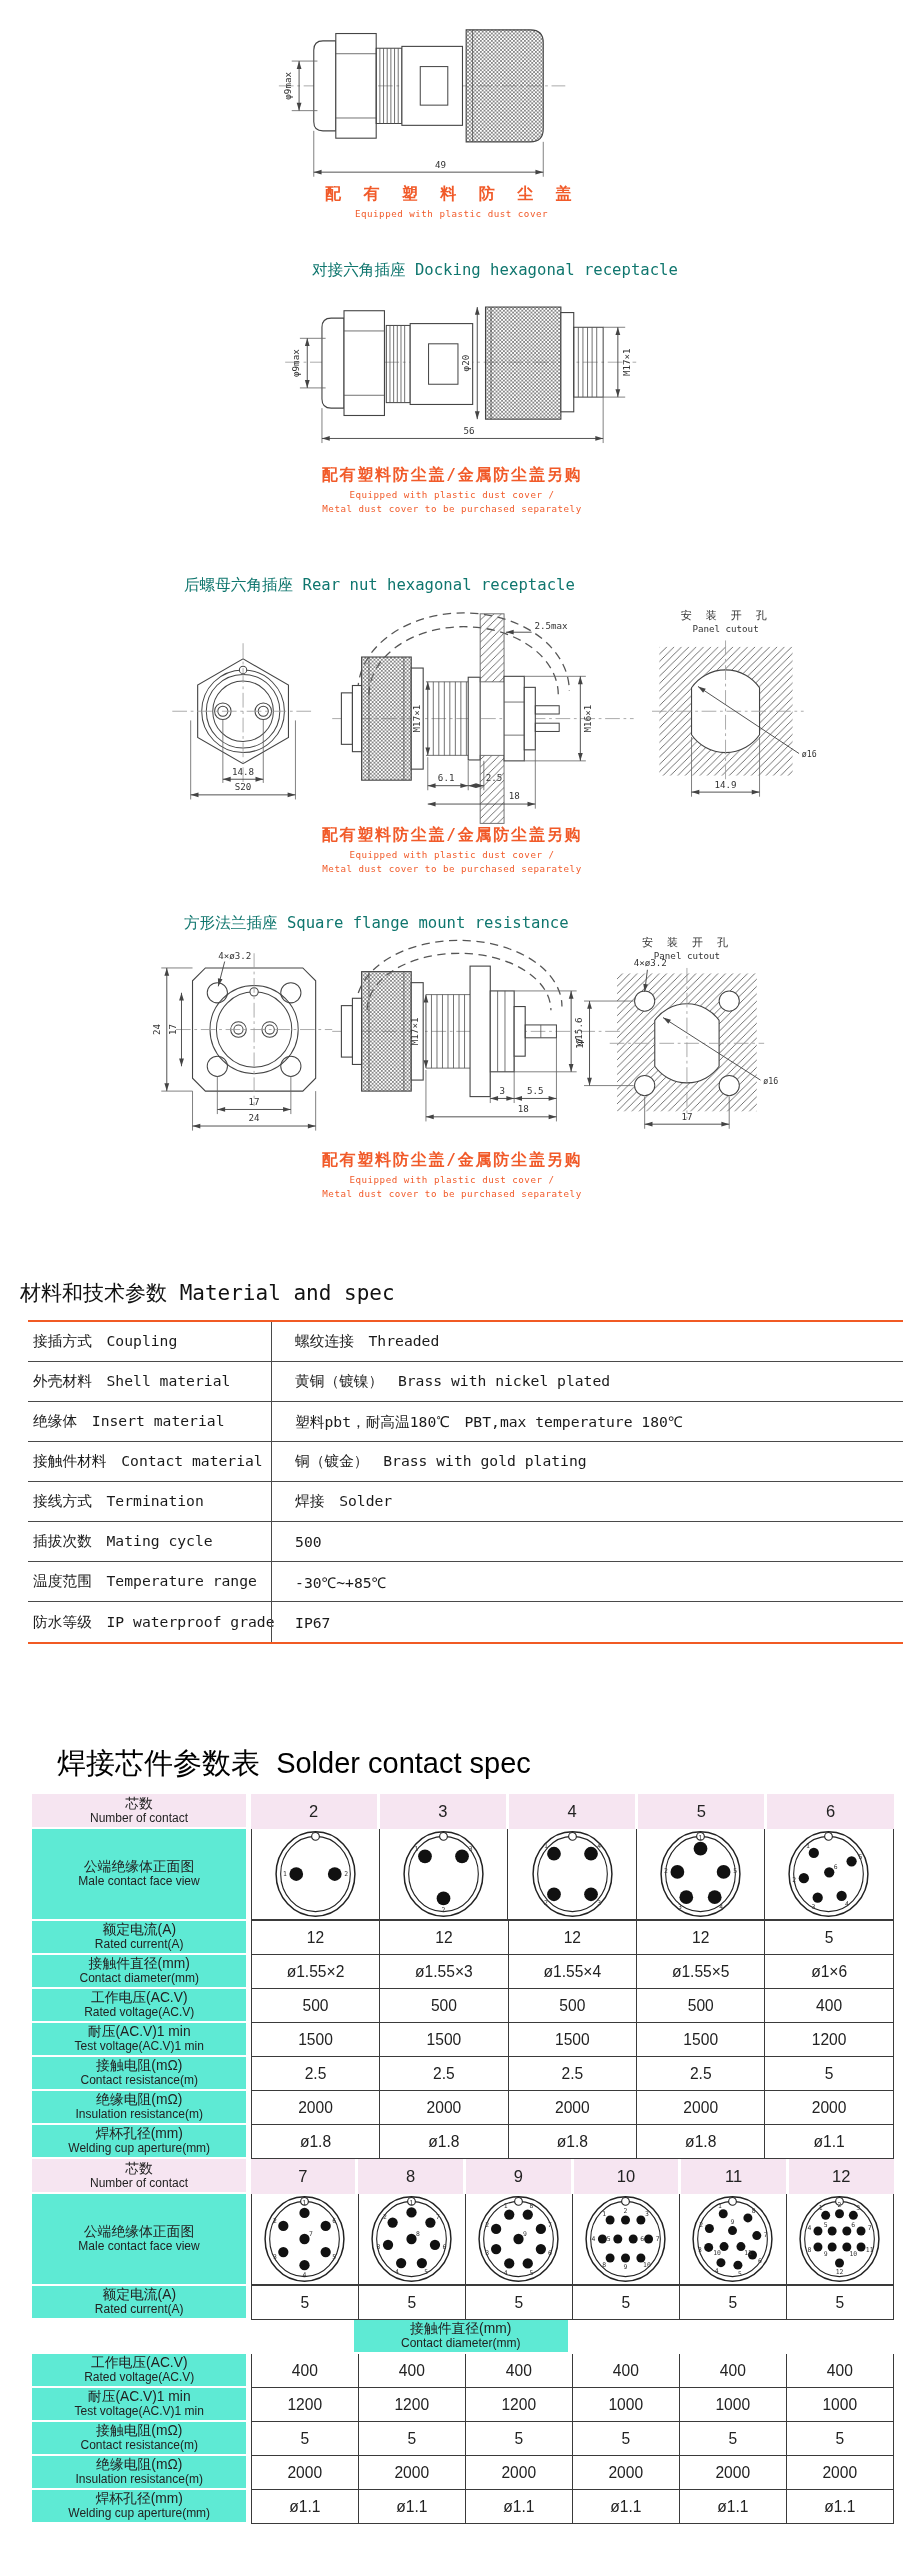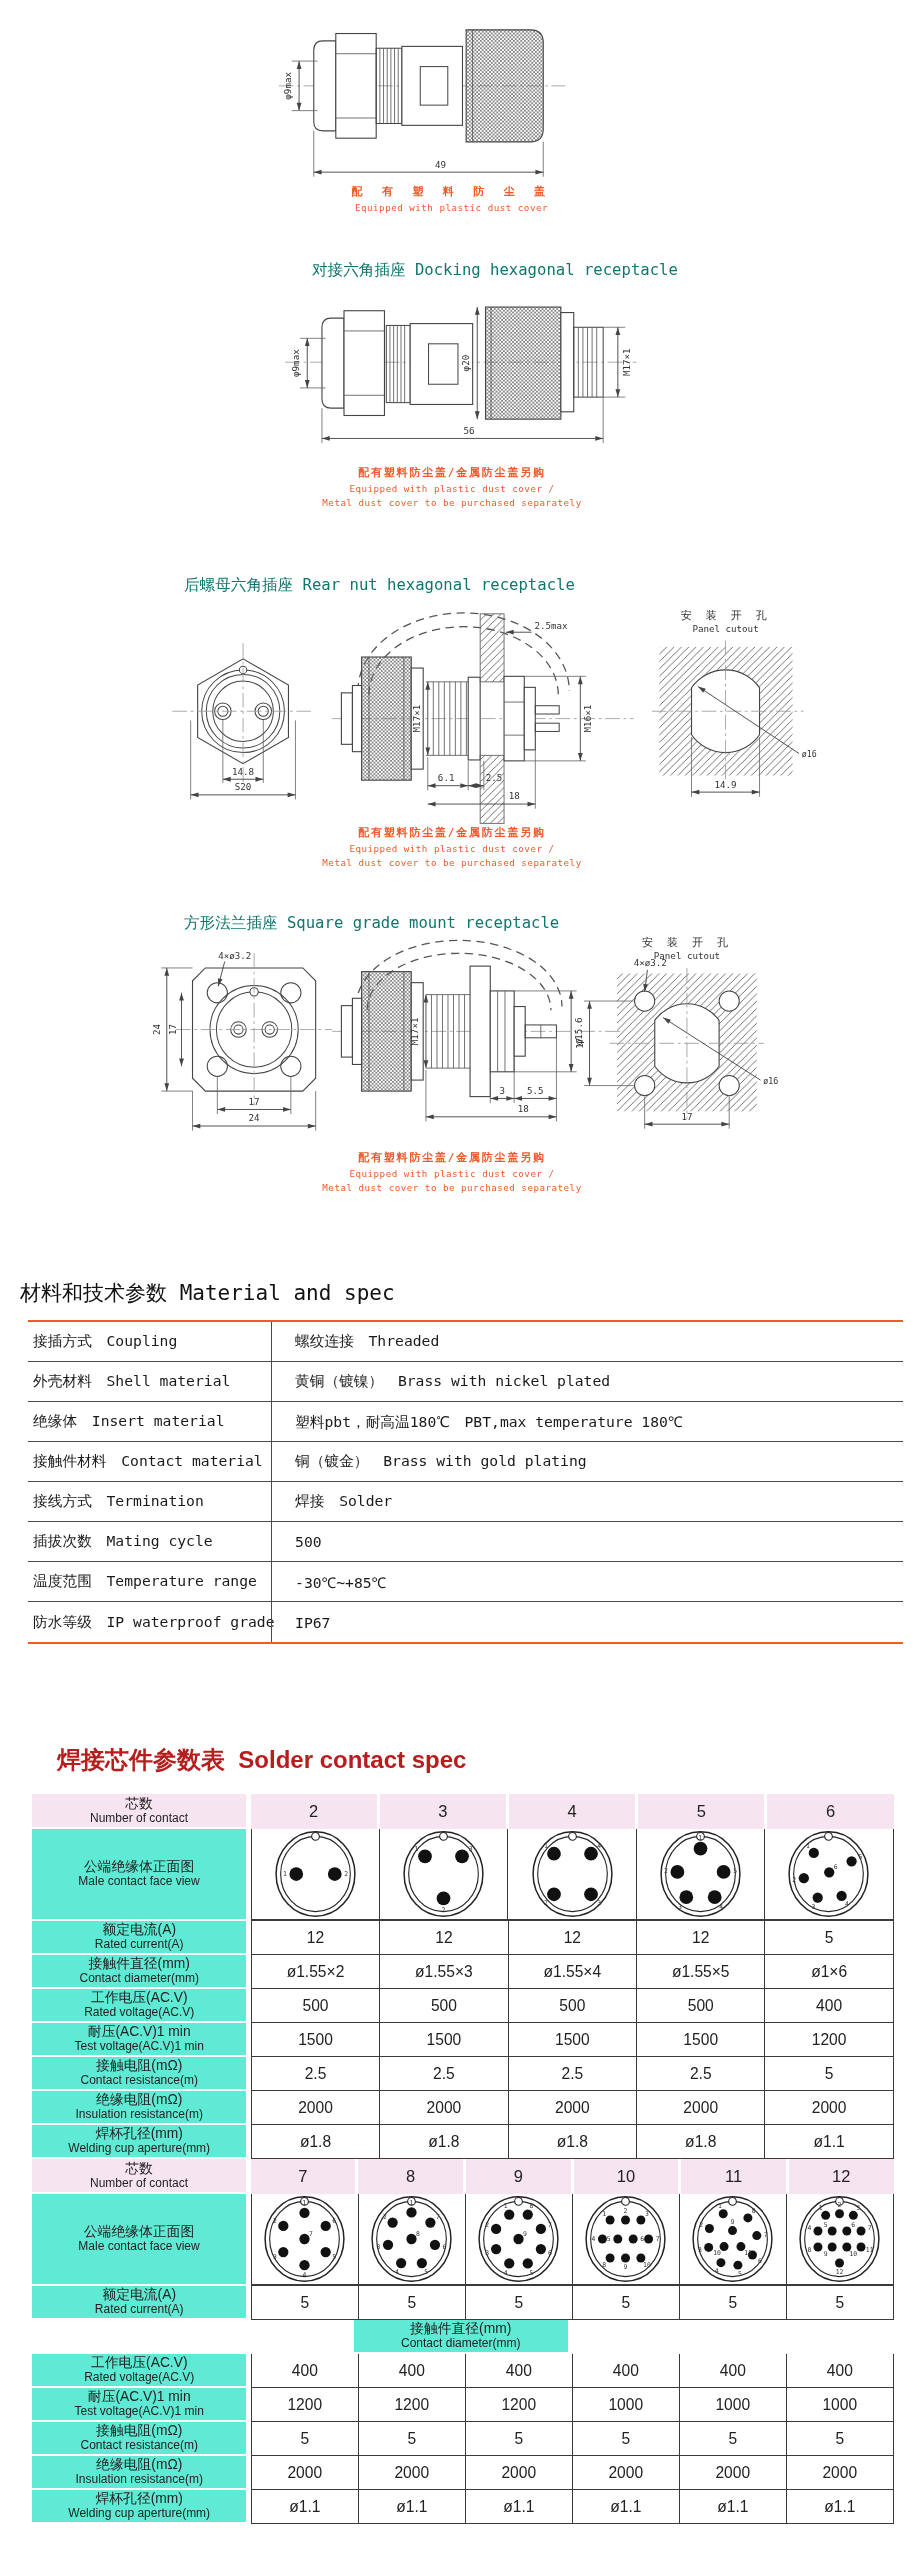--- a/index.html
+++ b/index.html
@@ -1,21 +1,21 @@
 <!DOCTYPE html>
 <html style="font-size:14.7px"><head>
 <meta charset="utf-8">
 <style>
   html,body{margin:0;padding:0;background:#fff;}
   .page{position:relative;width:919px;height:2576px;background:#fff;overflow:hidden;
         font-family:"DejaVu Sans Mono","Liberation Mono",monospace;color:#1a1a1a;}
   .abs{position:absolute;}
   .sec-title{font-size:15.6px;white-space:nowrap;color:#0f766e;}
   .caption{color:#f15a29;text-align:center;}
-  .caption .cn{font-size:11px;font-weight:bold;letter-spacing:1.8px;display:block;}
+  .caption .cn{font-size:16px;font-weight:bold;letter-spacing:1.8px;display:block;}
   .caption .cn.sp{letter-spacing:6.4px;}
   .caption .en{font-size:9.2px;display:block;margin-top:3px;letter-spacing:0.5px;}
   svg text{font-family:"DejaVu Sans Mono","Liberation Mono",monospace;fill:#333;}
   .dimtxt{font-size:10px;}
   .lbltxt{font-size:12px;letter-spacing:4px;}
   .lbltxt2{font-size:10px;letter-spacing:0;}
   .ln{fill:#fff;stroke:#444;stroke-width:1.2;}
   .lnn{fill:none;stroke:#444;stroke-width:1.1;}
   .thin{stroke:#555;stroke-width:.9;}
   .ext{stroke:#666;stroke-width:.9;}
@@ -25,22 +25,22 @@
   .mat-heading{font-size:21px;color:#111;white-space:nowrap;}
   .mat-table{position:absolute;left:27.6px;top:1320px;width:875px;
              border-top:2.8px solid #f15a24;border-bottom:2.8px solid #f15a24;}
   .mat-row{display:flex;height:40px;align-items:center;border-bottom:1.8px solid #4a4a4a;
            font-size:14.7px;box-sizing:border-box;}
   .mat-row:last-child{border-bottom:none;}
   .mat-label{width:242px;padding-left:5.5px;flex:none;}
   .mat-value{padding-left:20px;}
   .gap-en{margin-left:14.7px;}
   .mat-divider{position:absolute;left:243px;top:0;bottom:0;width:1.8px;background:#4a4a4a;}
-  .spec-heading{font-family:"Liberation Sans","DejaVu Sans",sans-serif;font-weight:bold;
-                font-size:24px;white-space:nowrap;color:#b91c1c;}
+  .spec-heading{font-family:"Liberation Sans","DejaVu Sans",sans-serif;font-weight:normal;
+                font-size:29px;white-space:nowrap;color:#000000;}
   .spec-table{position:absolute;left:32px;top:1794px;width:862px;
               font-family:"Liberation Sans","DejaVu Sans",sans-serif;}
   .srow{display:flex;}
   .lblcell{width:214px;margin-right:4.6px;flex:none;display:flex;flex-direction:column;
            justify-content:center;align-items:center;text-align:center;background:#5eead4;
            border-bottom:2.8px solid #fff;box-sizing:border-box;}
   .lblcell .cn{font-size:13.8px;color:#222;line-height:1.15;}
   .lblcell .en{font-size:12px;color:#222;line-height:1.15;}
   .datawrap{display:flex;width:643px;box-sizing:border-box;}
   .dcell{flex:1;display:flex;align-items:center;justify-content:center;box-sizing:border-box;
@@ -244,21 +244,21 @@
   </svg>
 
   <div class="abs caption" style="left:296px;top:825px;width:312px">
     <span class="cn">配有塑料防尘盖/金属防尘盖另购</span>
     <span class="en">Equipped with plastic dust cover /</span>
     <span class="en">Metal dust cover to be purchased separately</span>
   </div>
 
   <div class="abs sec-title" style="left:184px;top:913px">
     <span>方形法兰插座</span>
-    <span>Square grade mount receptacle</span>
+    <span>Square flange mount resistance</span>
   </div>
 
   <svg class="abs" style="left:119px;top:933px" width="726" height="239" viewBox="0 0 790 260">
 
     <path class="ln" d="M94,38 L200,38 L214,52 L214,158 L200,172 L94,172 L80,158 L80,52 Z"></path>
     <circle class="lnn" cx="107" cy="65" r="11"></circle>
     <circle class="lnn" cx="187" cy="65" r="11"></circle>
     <circle class="lnn" cx="107" cy="145" r="11"></circle>
     <circle class="lnn" cx="187" cy="145" r="11"></circle>
     <circle class="lnn" cx="147" cy="105" r="48"></circle>

